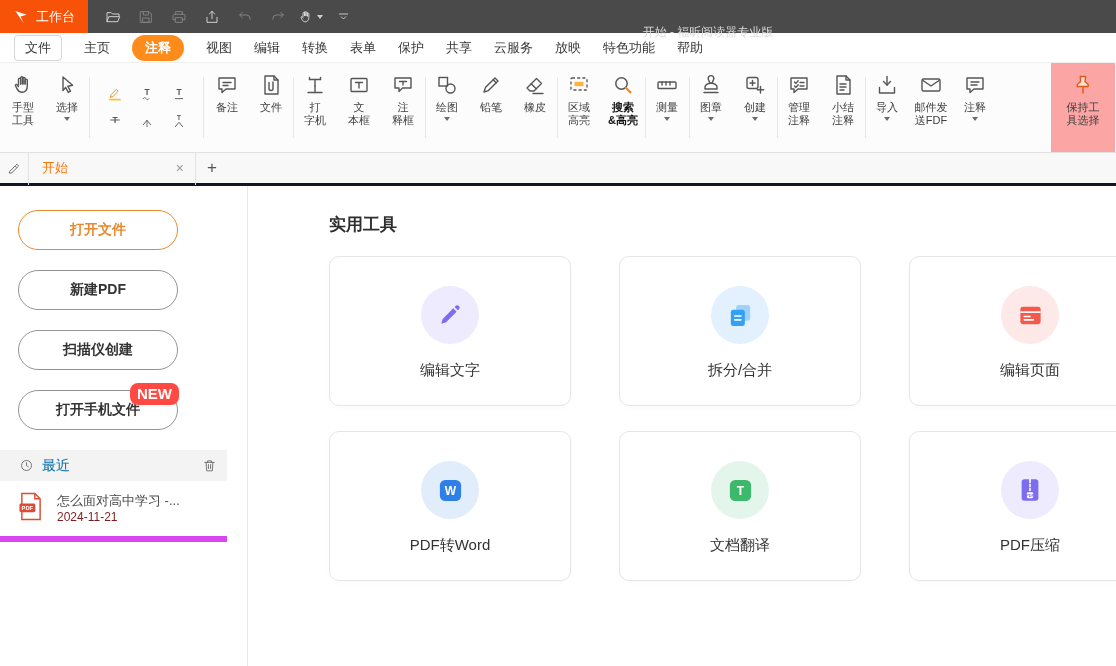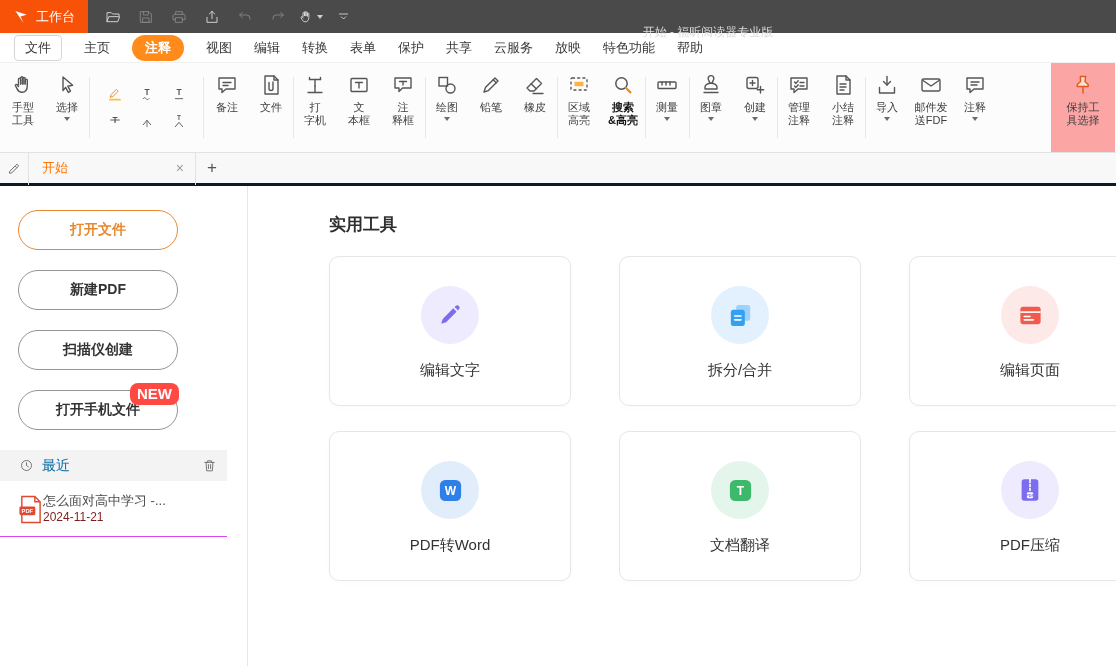--- a/index.html
+++ b/index.html
@@ -63,22 +63,22 @@
     font-size:14px;font-weight:bold;color:#333;cursor:pointer;position:relative;
     font-family:inherit}
   .sb-btn.primary{border-color:var(--accent-orange,#e8892f);color:var(--accent-orange,#e8892f)}
   .badge{position:absolute;top:-8px;right:-2px;background:var(--badge-red,#ff4942);color:#fff;
     font-size:15px;font-weight:bold;padding:2.5px 7px;border-radius:8px;line-height:1.1}
   .recent-header{width:227px;height:31px;background:#f3f3f4;display:flex;align-items:center;
     padding:0 10px 0 19px;margin-top:2px;gap:8px}
   .recent-label{font-size:14px;color:#0369a1;flex:1}
   .ric{color:#666}
   .ric.trash{cursor:pointer}
-  .file-row{width:227px;display:flex;gap:0;padding:11px 8px 12px 18px;border-bottom:1px solid #d946ef;
-    cursor:pointer;align-items:flex-end}
+  .file-row{width:227px;display:flex;gap:14px;padding:11px 8px 12px 18px;border-bottom:6px solid #d946ef;
+    cursor:pointer;align-items:flex-start}
   .file-name{font-size:13px;color:#4c4c4c}
   .file-date{font-size:12px;color:#7f1d1d;}
 
   .main{flex:1;padding:27px 0 0 81px;overflow:hidden;background:#fff}
   .main-title{font-size:17px;font-weight:700;color:#2e2e2e;margin-bottom:20px}
   .cards{display:grid;grid-template-columns:repeat(3,242px);column-gap:48px;row-gap:25px}
   .card{height:150px;border:1px solid #e6e6e6;border-radius:10px;background:#fff;display:flex;
     flex-direction:column;align-items:center;padding-top:29px;cursor:pointer;
     box-shadow:0 2px 6px rgba(0,0,0,.02)}
   .card-circle{width:58px;height:58px;border-radius:50%;display:flex;align-items:center;

